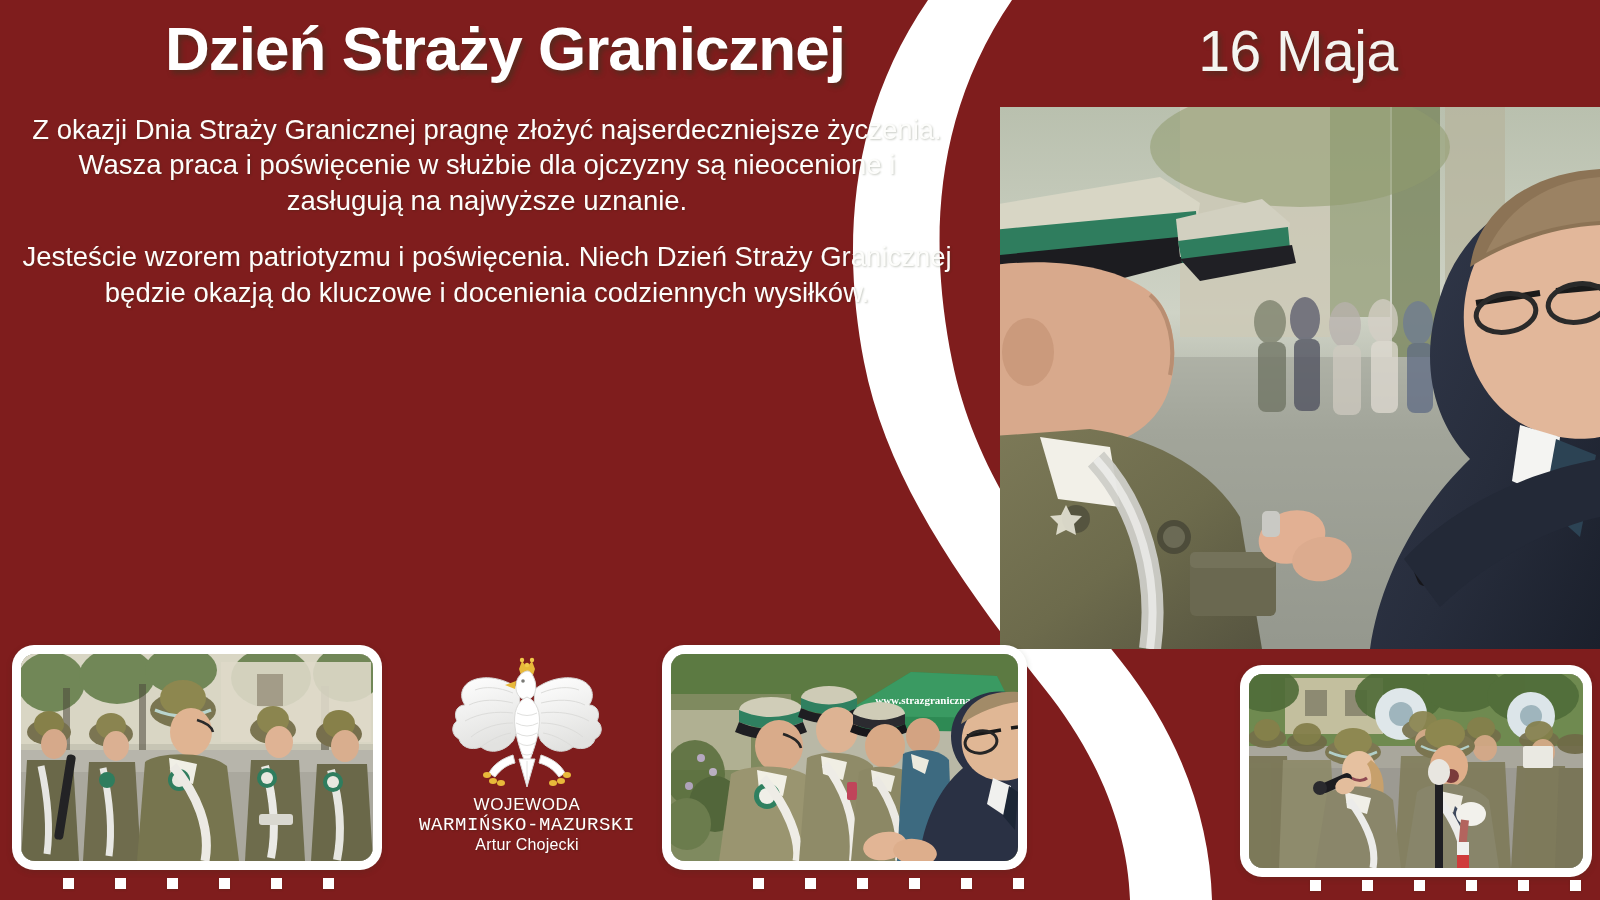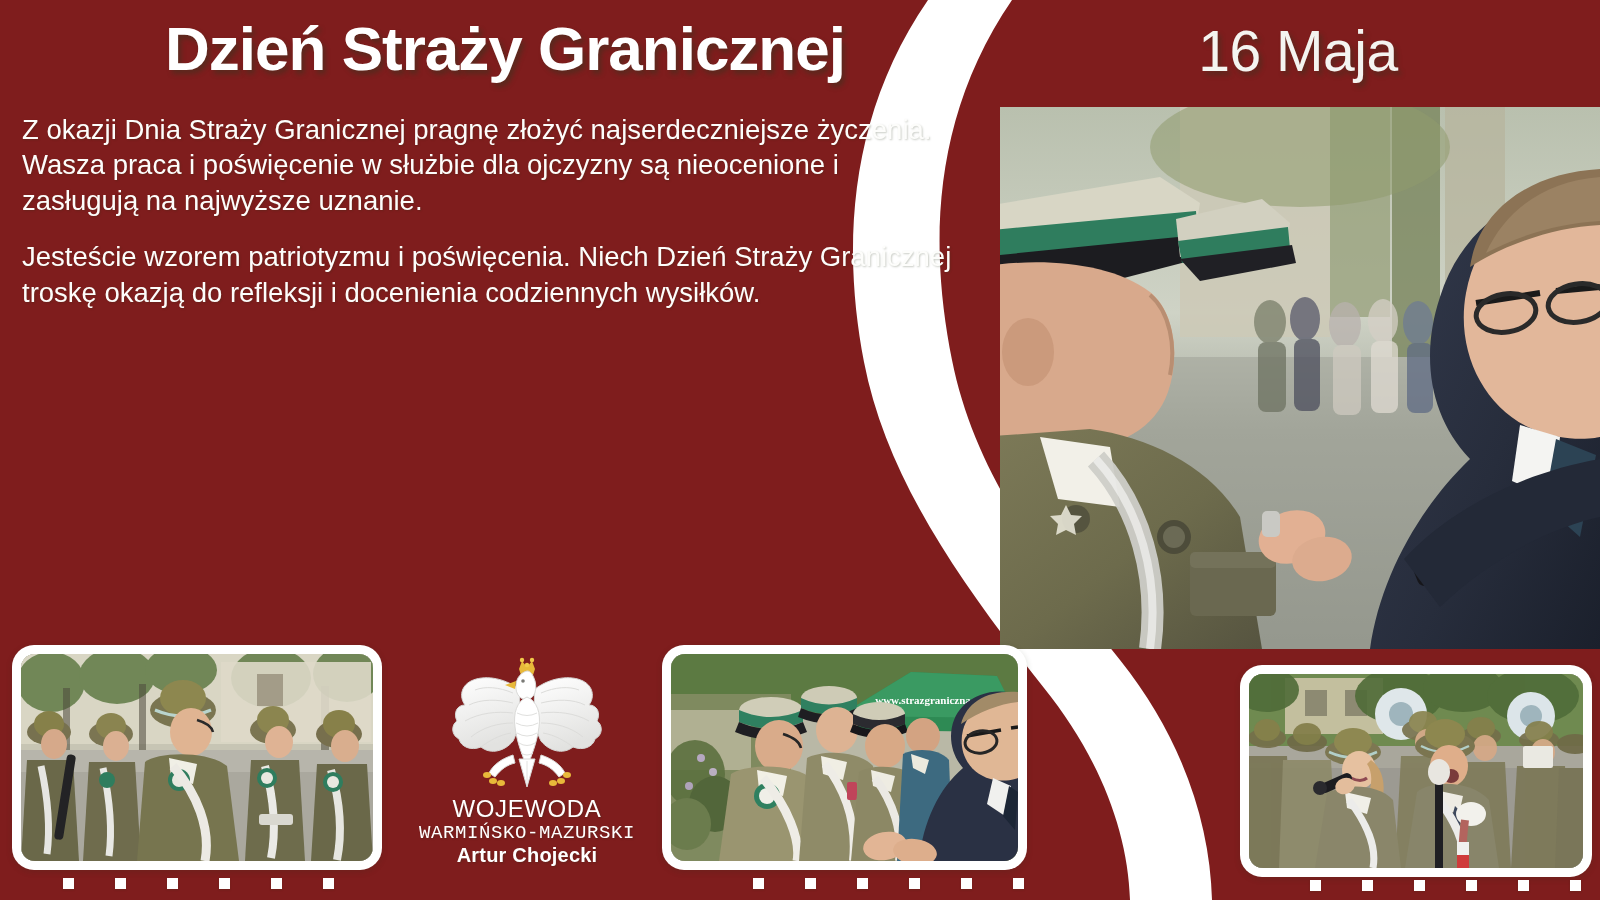--- a/index.html
+++ b/index.html
@@ -48,20 +48,21 @@
     color:#f4f4f0;
     text-shadow:3px 4px 5px rgba(45,55,30,0.45);
     text-align:center;
     letter-spacing:-0.5px;
   }
 
   
   .body-text {
     position:absolute; left:22px; top:112px;
     width:930px;
+    text-align:center;
     color:#fdfdfb;
     font-size:27.5px;
     line-height:1.29;
     text-shadow:1px 1px 2px rgba(40,50,25,0.25);
   }
   .body-text p { margin-bottom:21px; }
   .body-text p:last-child { margin-bottom:0; }
 
   
   .thumb-frame {
@@ -100,23 +101,23 @@
     position:absolute; left:418px; top:655px;
     width:218px; text-align:center;
   }
   .emblem-svg { display:block; margin:0 auto; }
   .emblem-caption {
     margin-top:2px;
     color:#ffffff;
     line-height:1.15;
     text-shadow:1px 1px 2px rgba(40,50,25,0.3);
   }
-  .cap-l1 { font-size:24px; letter-spacing:0.6px; }
+  .cap-l1 { font-size:17px; letter-spacing:0.6px; }
   .cap-l2 { font-size:19px; letter-spacing:0.6px;font-family:Liberation Mono, monospace; }
-  .cap-l3 { font-size:20px; letter-spacing:0.2px;font-weight:bold; }
+  .cap-l3 { font-size:16px; letter-spacing:0.2px; }
 </style>
 </head>
 <body>
 
 <div id="poster">
 
   <svg class="curve-layer" viewBox="0 0 1600 900" preserveAspectRatio="none">
     <path d="M 1012,0
              C 930,120 930,250 952,360
              C 974,470 1040,560 1120,660
@@ -220,21 +221,21 @@
 
       <path d="M 600,352 C 520,366 448,404 404,452 L 440,500 C 490,452 552,420 600,410 Z" fill="#232937"></path>
     </svg>
   </div>
 
   <div class="title">Dzień Straży Granicznej</div>
   <div class="date">16 Maja</div>
 
   <div class="body-text">
     <p>Z okazji Dnia Straży Granicznej pragnę złożyć najserdeczniejsze życzenia. Wasza praca i poświęcenie w służbie dla ojczyzny są nieocenione i zasługują na najwyższe uznanie.</p>
-    <p>Jesteście wzorem patriotyzmu i poświęcenia. Niech Dzień Straży Granicznej troskę okazją do refleksji i docenienia codziennych wysiłków.</p>
+    <p>Jesteście wzorem patriotyzmu i poświęcenia. Niech Dzień Straży Granicznej będzie okazją do kluczowe i docenienia codziennych wysiłków.</p>
   </div>
 
   <div id="thumb-left" class="thumb-frame">
     <div class="thumb-inner">
       <svg class="thumb-canvas" viewBox="0 0 352 207" preserveAspectRatio="none">
         <rect width="352" height="207" fill="#c7c5b4"></rect>
         <rect x="0" y="0" width="352" height="90" fill="#d9d6c4"></rect>
         <g fill="#5e7a45" opacity="0.85">
           <ellipse cx="30" cy="28" rx="34" ry="30"></ellipse>
           <ellipse cx="96" cy="22" rx="38" ry="28"></ellipse>

